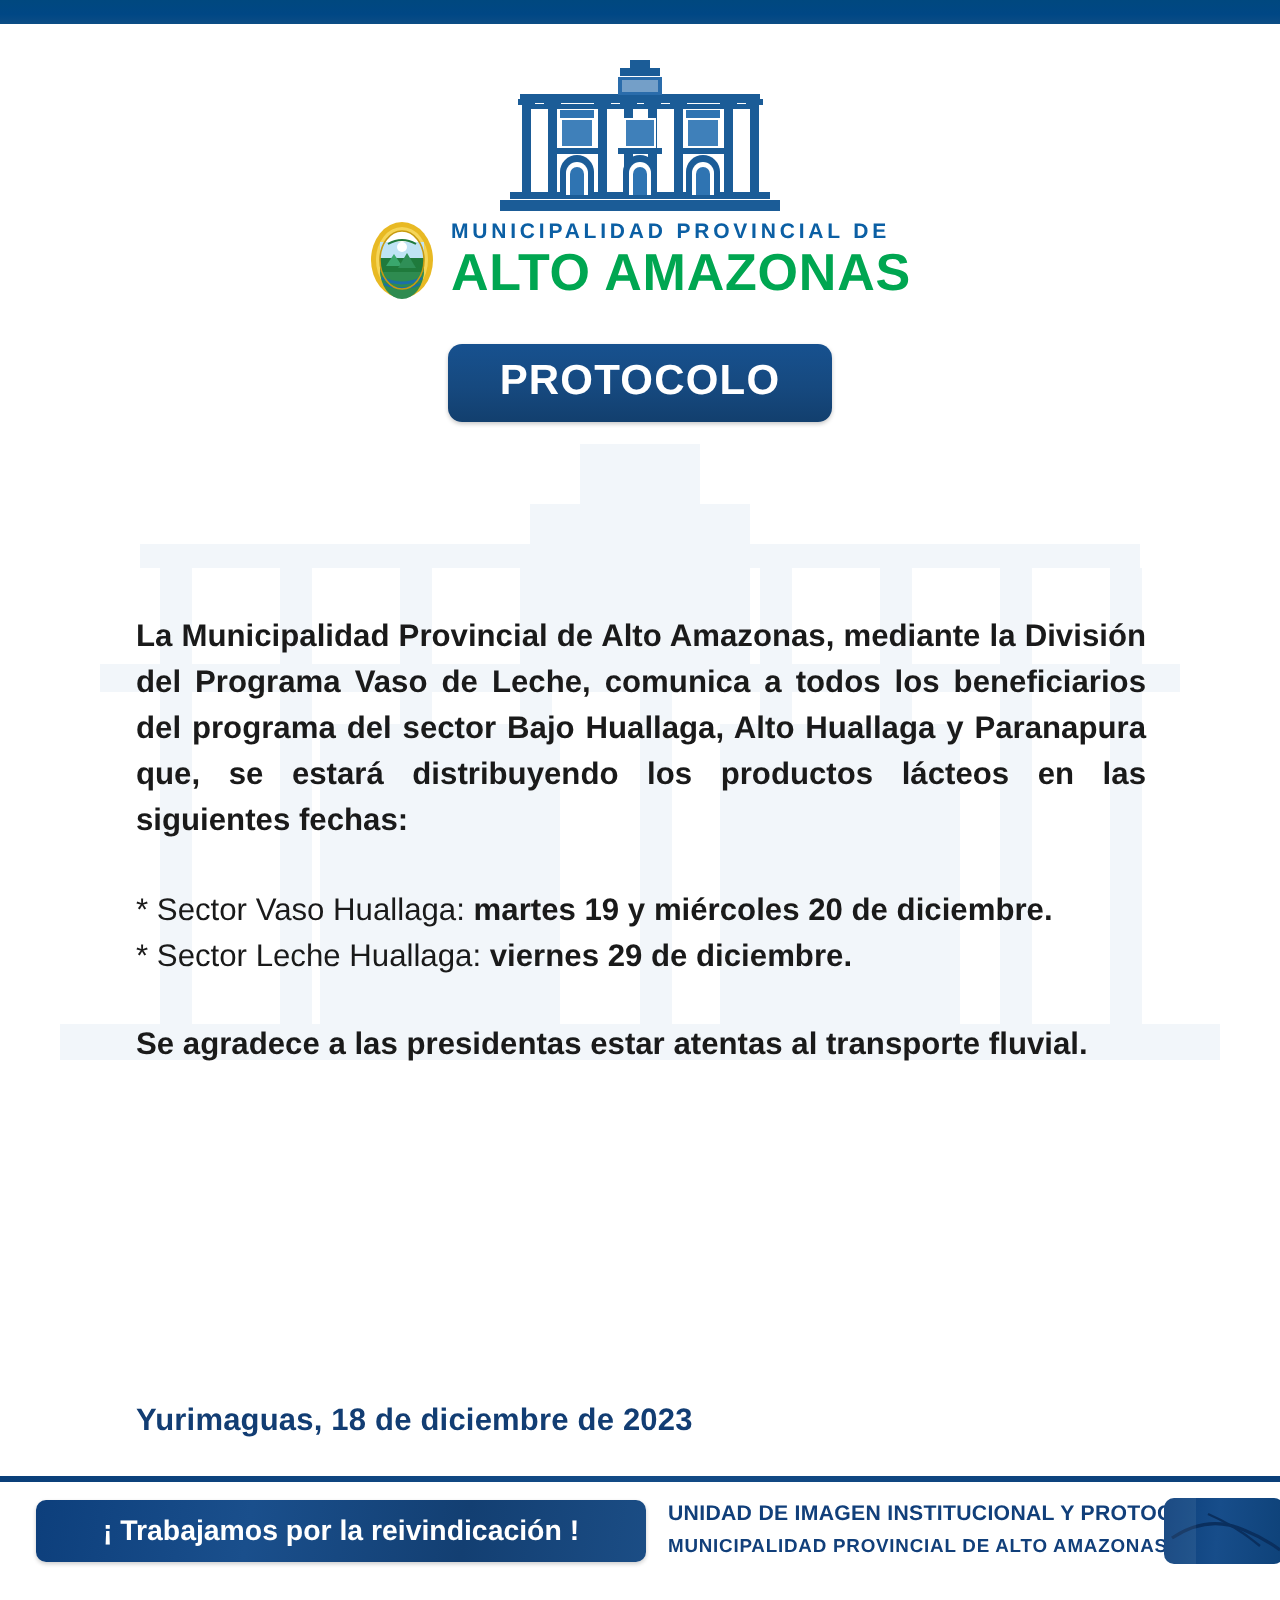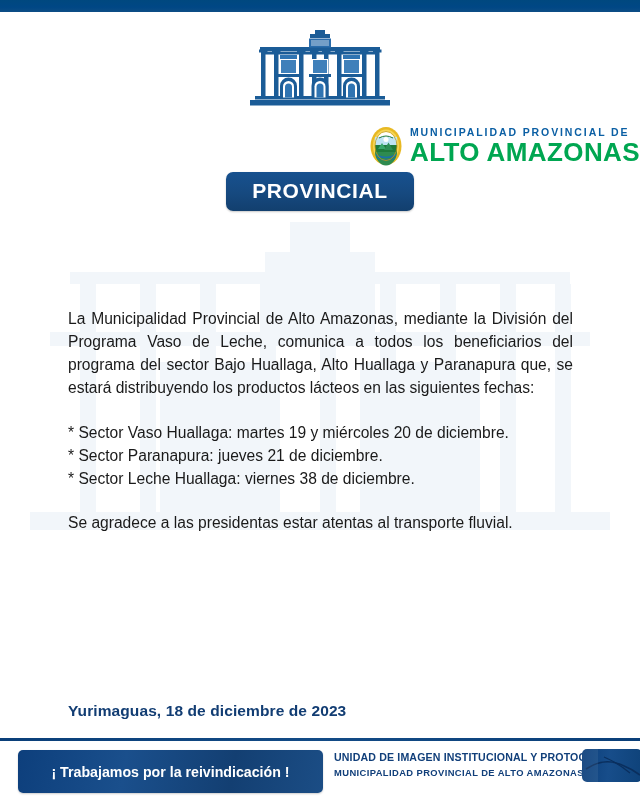--- a/index.html
+++ b/index.html
@@ -55,23 +55,23 @@
   }
   .building-mark {
     width: 148px;
     height: 78px;
     margin: 0 auto;
     display: block;
   }
   .wordmark-row {
     display: flex;
     align-items: center;
-    justify-content: flex-end;
+    justify-content: center;
     gap: 7px;
-    margin-top: 18px;
+    margin-top: 2px;
   }
   .crest {
     width: 34px;
     height: 40px;
     flex: 0 0 auto;
     display: block;
   }
   .wordmark-text {
     text-align: left;
     line-height: 1;
@@ -119,29 +119,30 @@
     left: 68px;
     top: 296px;
     width: 505px;
     color: #1a1a1a;
     font-size: 15.6px;
     line-height: 1.47;
   }
   .para {
     text-align: justify;
     margin: 0 0 0 0;
+    font-weight: bold;
   }
   .para.lead { margin-bottom: 22px; }
   .bullets { margin: 0; }
   .bullet {
     text-align: justify;
     margin: 0;
   }
   .bullet.first { text-align: justify; }
-  .bullet b { font-weight: normal; }
+  .bullet b { font-weight: bold; }
   .para.closing { margin-top: 22px; }
 
   .sign-date {
     position: absolute;
     left: 68px;
     top: 690px;
     font-size: 15.5px;
     font-weight: bold;
     color: #123d73;
     letter-spacing: 0.1px;
@@ -156,21 +157,21 @@
   }
   .footer {
     position: absolute;
     left: 0; top: 744px;
     width: 640px; height: 56px;
     background: #ffffff;
   }
   .slogan-pill {
     position: absolute;
     left: 18px; top: 6px;
-    width: 305px; height: 43px;
+    width: 305px; height: 31px;
     border-radius: 5px;
     background: linear-gradient(100deg,#0d3f7c 0%, #1a4f8c 35%, #133f72 70%, #1b4d85 100%);
     color: #ffffff;
     font-size: 14.2px;
     font-weight: bold;
     display: flex;
     align-items: center;
     justify-content: center;
     box-shadow: 0 1px 2px rgba(0,0,0,0.20);
     overflow: hidden;
@@ -317,34 +318,33 @@
         <ellipse cx="34" cy="40" rx="22" ry="29" fill="none" stroke="#c79a10" stroke-width="1.6"></ellipse>
       </svg>
       <span class="wordmark-text">
         <span class="wm-line1">MUNICIPALIDAD  PROVINCIAL  DE</span>
         <span class="wm-line2">ALTO AMAZONAS</span>
       </span>
     </div>
   </div>
 
   <div class="comunicado-wrap">
-    <span class="comunicado">PROVINCIAL</span>
+    <span class="comunicado">PROTOCOLO</span>
   </div>
 
   <div class="body-copy">
 
     <p class="para lead">La Municipalidad Provincial de Alto Amazonas, mediante la División del Programa Vaso de Leche, comunica a todos los beneficiarios del programa del sector Bajo Huallaga, Alto Huallaga y Paranapura que, se estará distribuyendo los productos lácteos en las siguientes fechas:</p>
 
     <div class="bullets">
 
       <p class="bullet first"><span>*</span>&nbsp;<span>Sector Vaso Huallaga:</span>&nbsp;<b>martes 19 y miércoles  20 de diciembre.</b></p>
 
-      <p class="bullet"><span>*</span>&nbsp;<span>Sector Paranapura:</span>&nbsp;<b>jueves 21 de diciembre</b><span>.</span></p>
-
-      <p class="bullet"><span>*</span>&nbsp;<span>Sector Leche Huallaga:</span>&nbsp;<b>viernes 38 de diciembre.</b></p>
+
+      <p class="bullet"><span>*</span>&nbsp;<span>Sector Leche Huallaga:</span>&nbsp;<b>viernes 29 de diciembre.</b></p>
     </div>
 
     <p class="para closing">Se agradece a las presidentas estar atentas al transporte fluvial.</p>
   </div>
 
   <div class="sign-date">Yurimaguas, 18 de diciembre de 2023</div>
 </div>
 
 <div class="footer-rule"></div>
 

